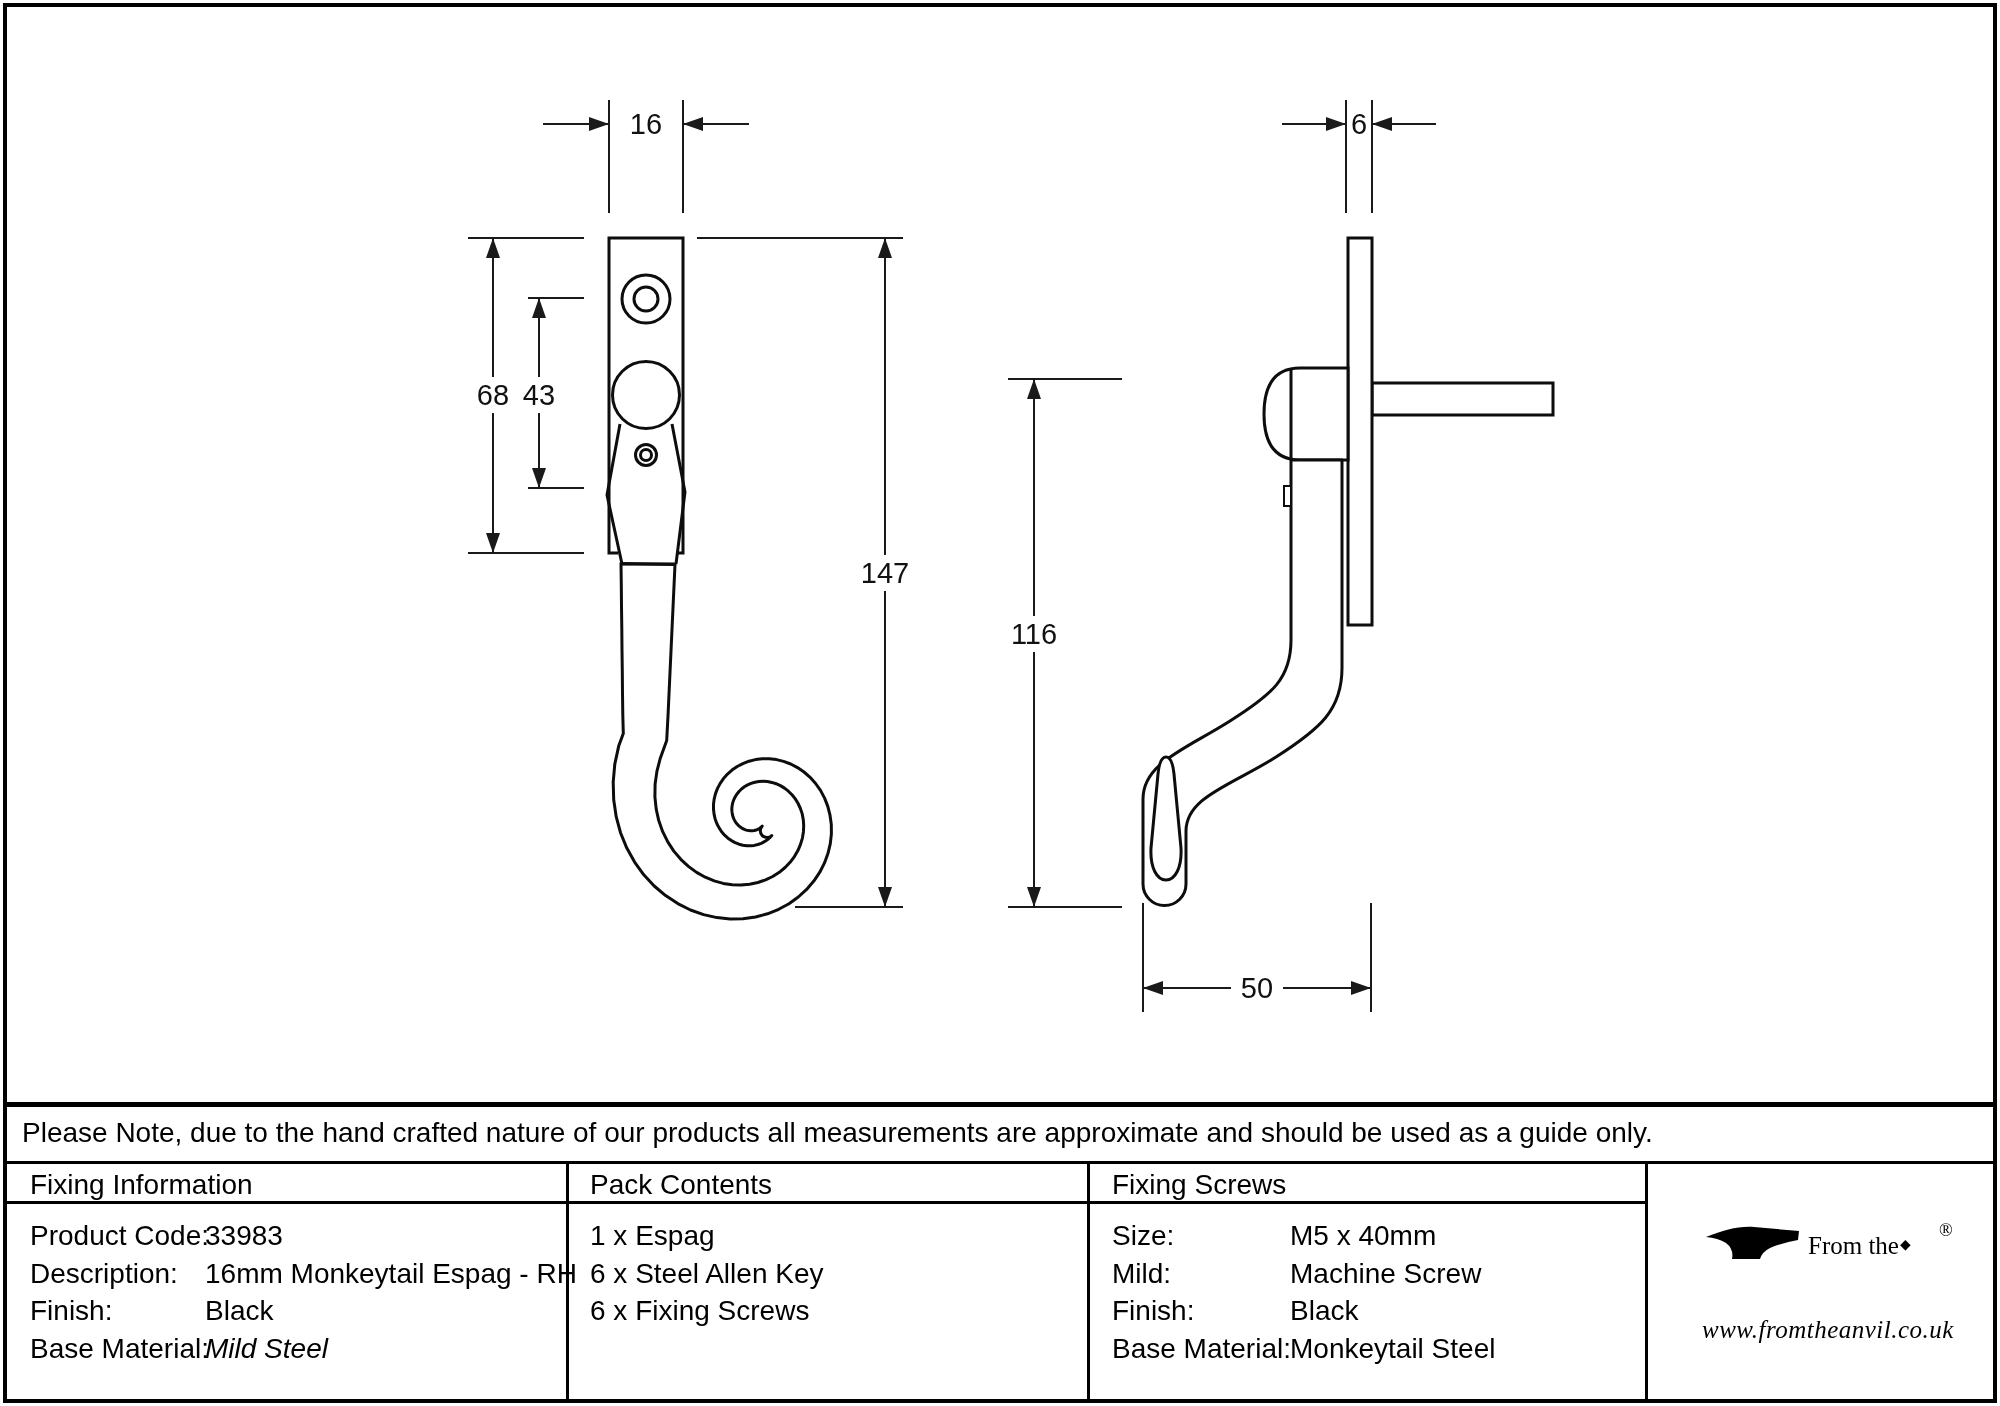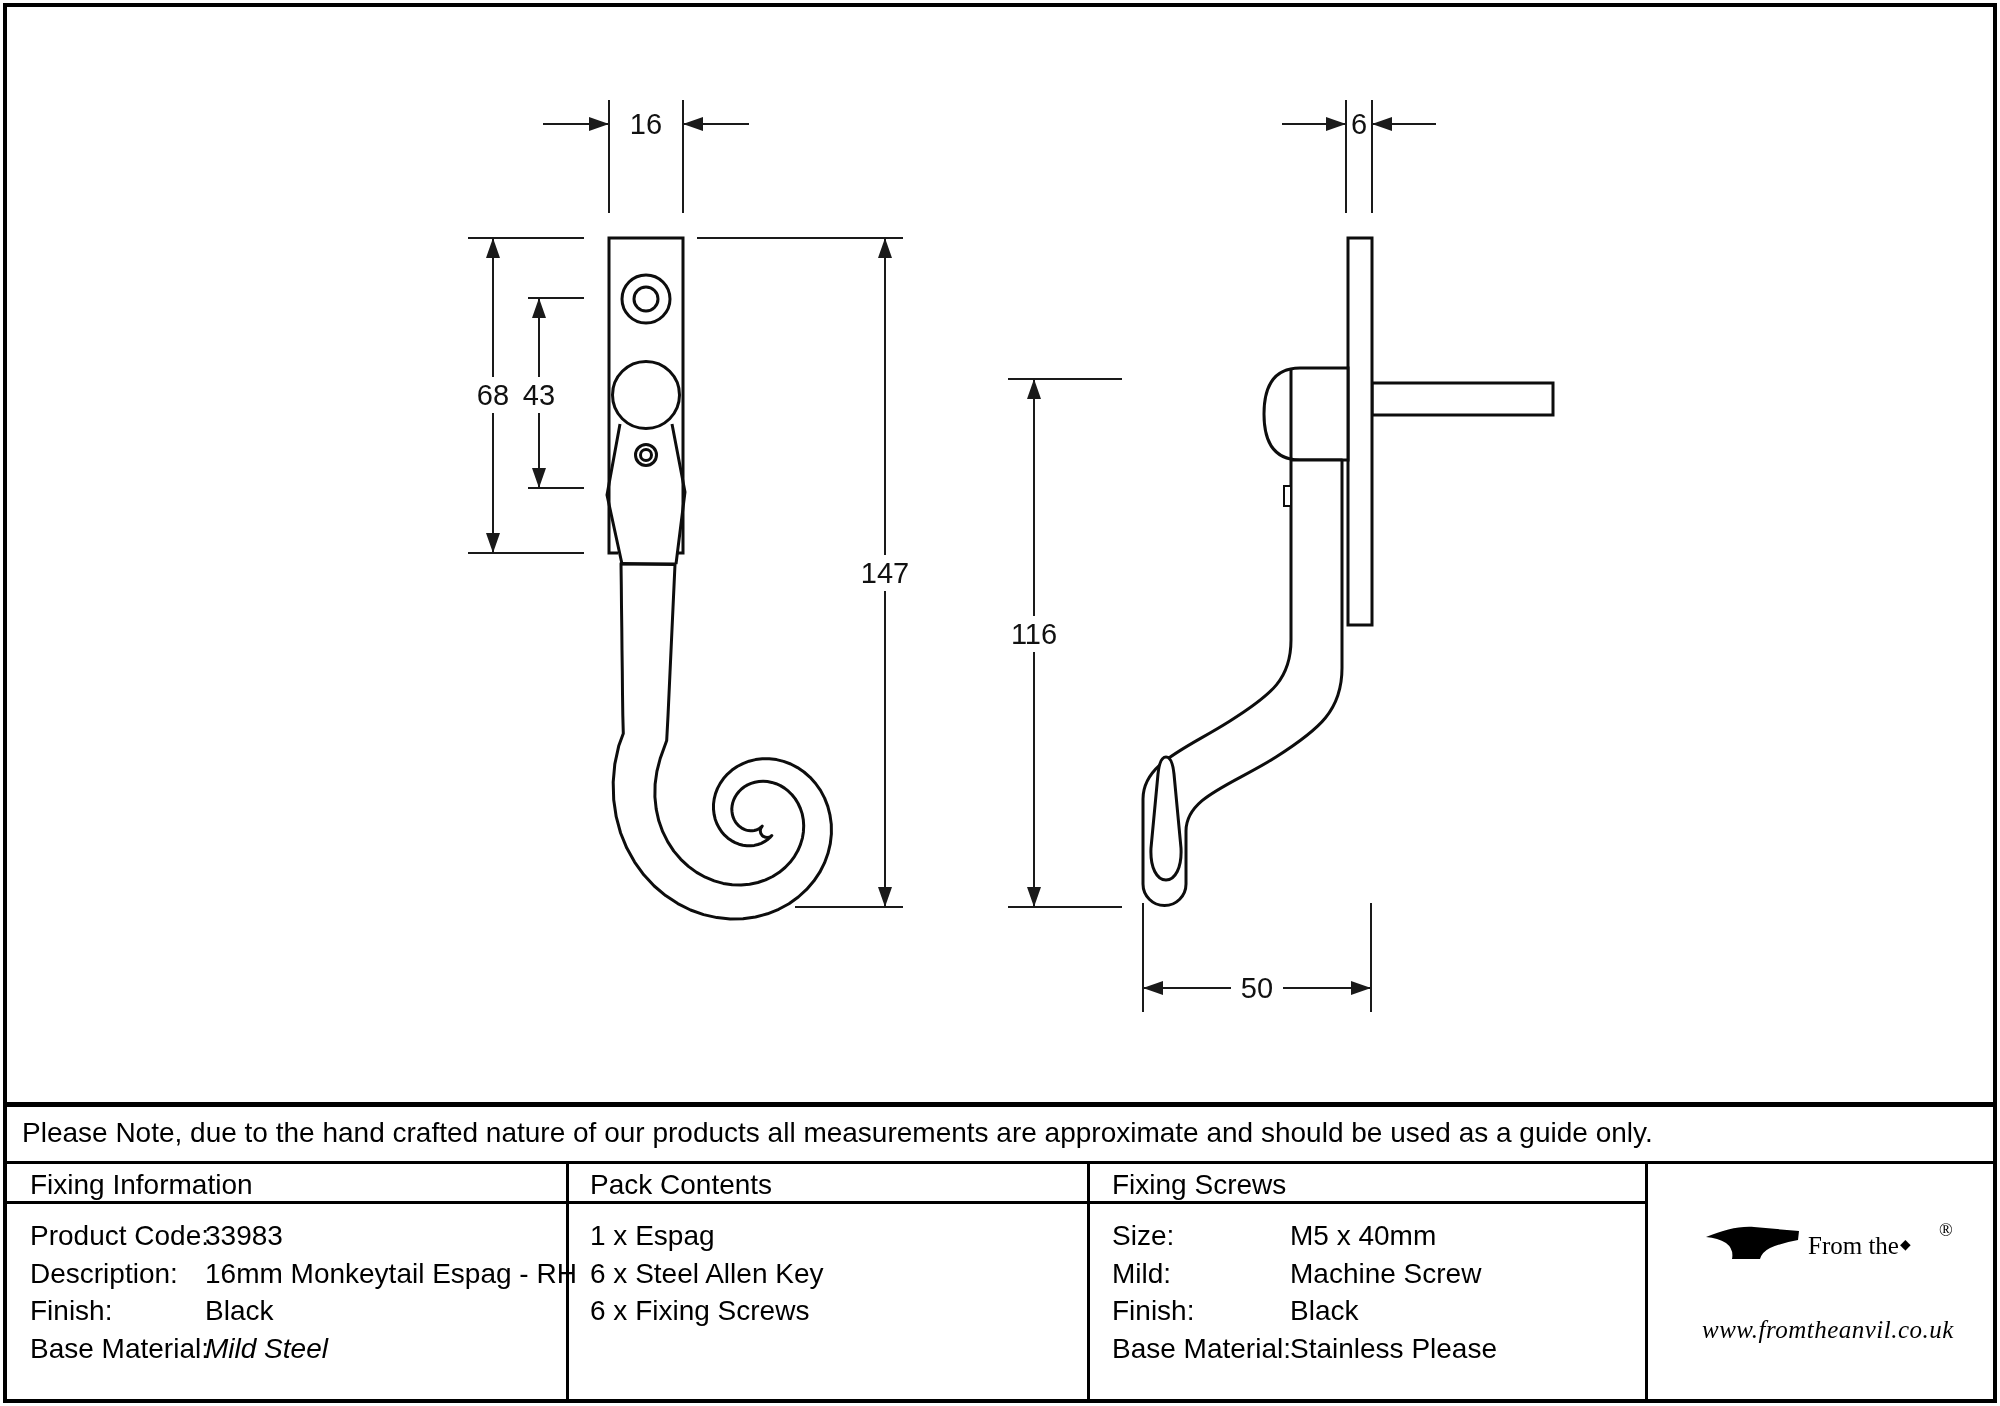--- a/index.html
+++ b/index.html
@@ -155,21 +155,21 @@
 <div class="cell-value" style="left:590px;top:1258px;">6 x Steel Allen Key</div>
 <div class="cell-value" style="left:590px;top:1295px;">6 x Fixing Screws</div>
 
 <div class="cell-label" style="left:1112px;top:1220px;">Size:</div>
 <div class="cell-value" style="left:1290px;top:1220px;">M5 x 40mm</div>
 <div class="cell-label" style="left:1112px;top:1258px;">Mild:</div>
 <div class="cell-value" style="left:1290px;top:1258px;">Machine Screw</div>
 <div class="cell-label" style="left:1112px;top:1295px;">Finish:</div>
 <div class="cell-value" style="left:1290px;top:1295px;">Black</div>
 <div class="cell-label" style="left:1112px;top:1333px;">Base Material:</div>
-<div class="cell-value" style="left:1290px;top:1333px;">Stainless Please</div>
+<div class="cell-value" style="left:1290px;top:1333px;">Monkeytail Steel</div>
 
 <div class="logo">
   <svg class="anvil-icon" width="98" height="36" viewBox="0 0 98 36">
     <path fill="#000" d="M2,13 C20,6 34,2 50,3 L95,7 L94,16 Q77,19 66,24 Q58,28 56,35 L28,35 Q30,25 22,19 Q14,14 2,13 Z"></path>
   </svg>
   <div class="logo-prefix">From the</div>
   <div class="logo-diamond">◆</div>
   <div class="logo-reg">®</div>
   <div class="logo-url">www.fromtheanvil.co.uk</div>
 </div>

